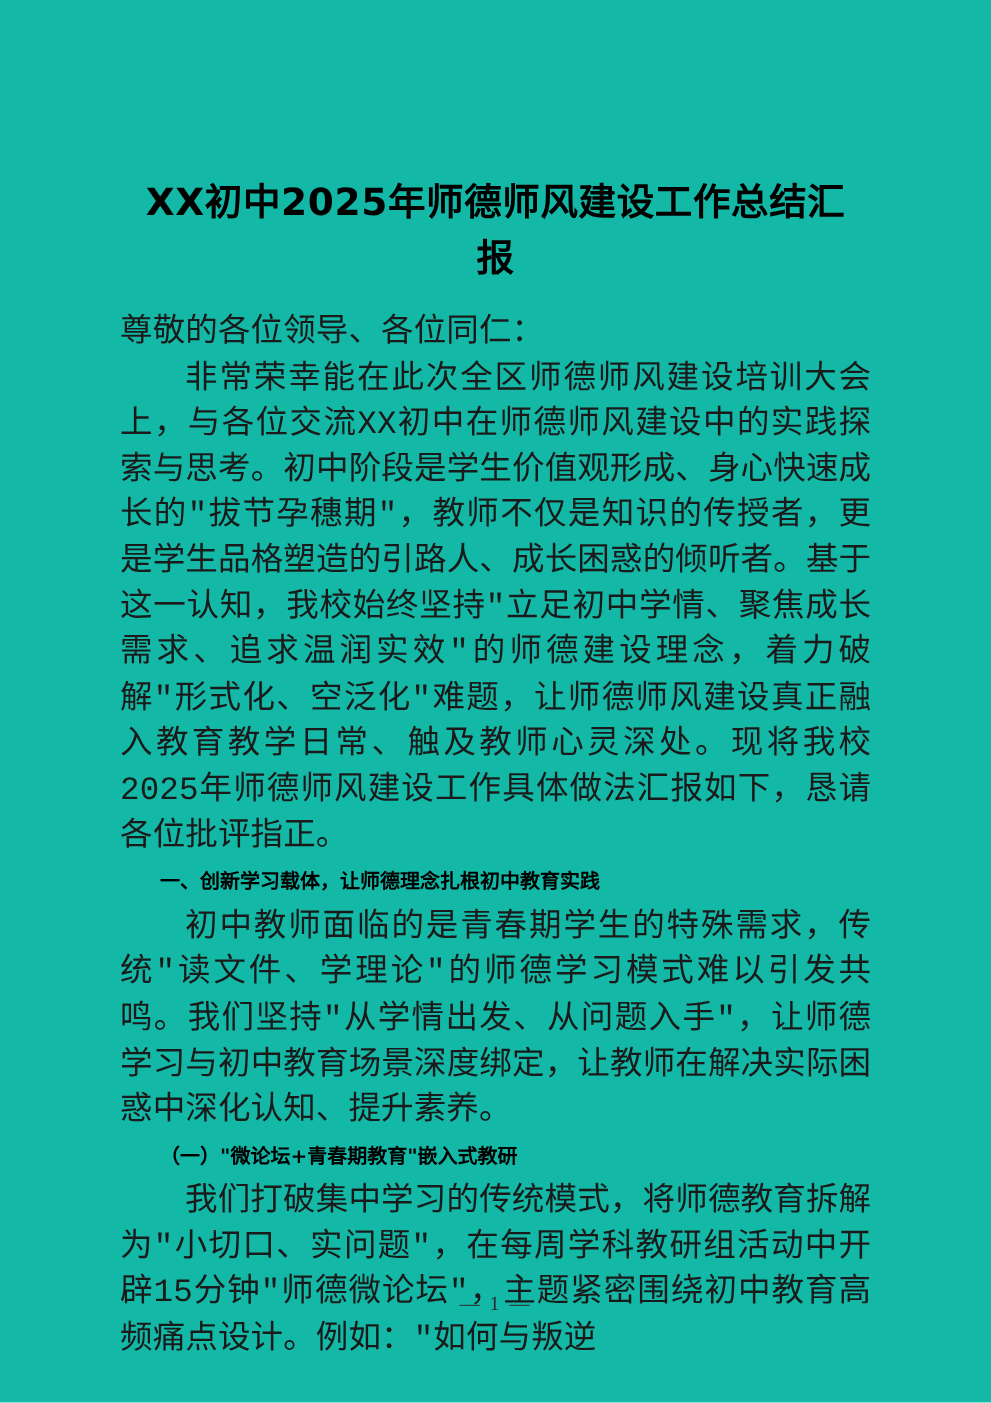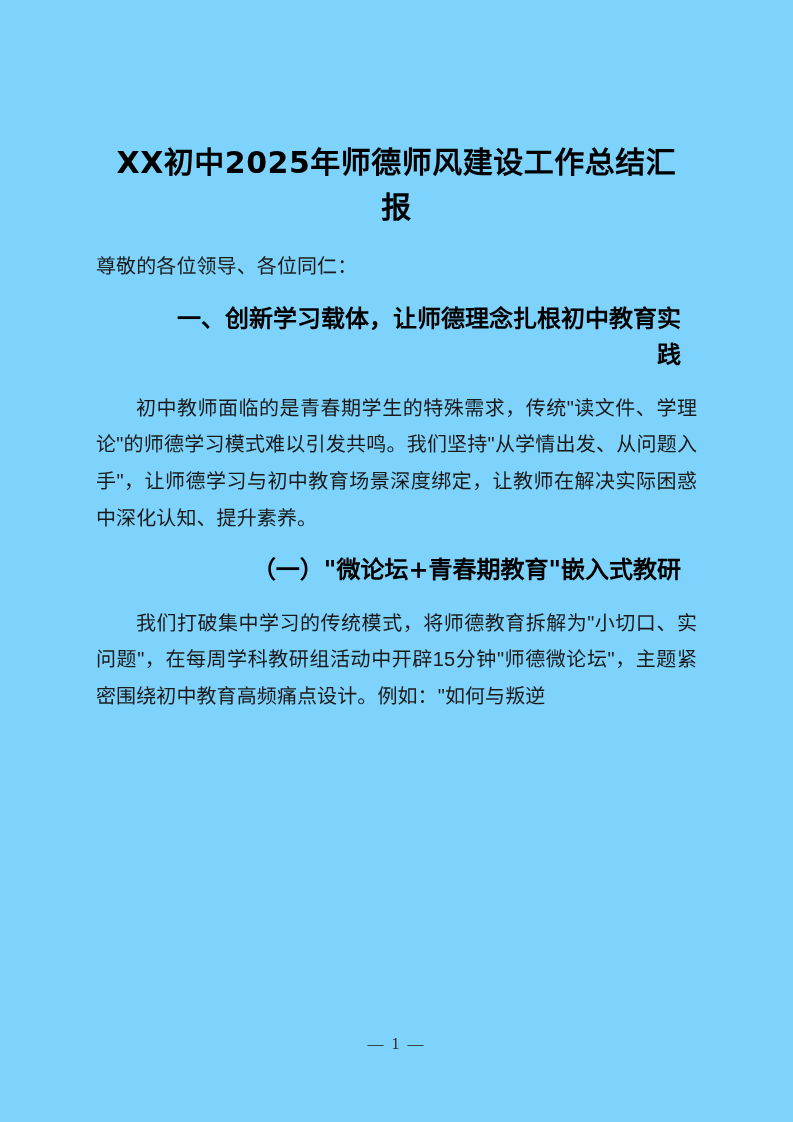--- a/index.html
+++ b/index.html
@@ -13,21 +13,21 @@
     font-family: "Liberation Serif", "DejaVu Serif", serif;
     color: #000000;
     -webkit-font-smoothing: antialiased;
   }
 
   .page {
     position: relative;
     width: 793px;
     height: 1122px;
     margin: 0 auto;
-    background: #7dd3fc;
+    background: #14b8a6;
     box-sizing: border-box;
     overflow: hidden;
   }
 
   .page-body {
     position: absolute;
     left: 96px;
     top: 140px;
     width: 601px;
   }
@@ -40,22 +40,22 @@
     line-height: 45px;
     text-align: center;
     letter-spacing: 0.5px;
     margin: 0 0 18px 0;
     padding: 0 6px;
     color: #000000;
   }
 
   
   .para {
-    font-family: Liberation Sans, sans-serif;
-    font-size: 20px;
+    font-family: Liberation Mono, monospace;
+    font-size: 26px;
     line-height: 36.6px;
     text-align: justify;
     text-justify: inter-character;
     text-align-last: left;
     margin: 0;
     color: #1a1a1a;
     letter-spacing: 0.1px;
   }
 
   .para.indent {
@@ -64,25 +64,25 @@
 
   .para.noindent {
     text-indent: 0;
   }
 
   
   .heading-1,
   .heading-2 {
     font-family: "DejaVu Serif", "Liberation Serif", serif;
     font-weight: 700;
-    font-size: 24px;
+    font-size: 16px;
     line-height: 36.6px;
-    margin: 16px;
+    margin: 0;
     text-indent: 2em;
-    text-align: right;
+    text-align: left;
     color: #000000;
   }
 
   
   .page-footer {
     position: absolute;
     left: 0;
     right: 0;
     top: 1034px;
     text-align: center;
@@ -98,20 +98,21 @@
 
 <div class="page">
 
   <div class="page-body">
 
     <h1 class="doc-title">XX初中2025年师德师风建设工作总结汇报</h1>
 
     <p class="para noindent">尊敬的各位领导、各位同仁：</p>
 
 
+    <p class="para indent">非常荣幸能在此次全区师德师风建设培训大会上，与各位交流XX初中在师德师风建设中的实践探索与思考。初中阶段是学生价值观形成、身心快速成长的"拔节孕穗期"，教师不仅是知识的传授者，更是学生品格塑造的引路人、成长困惑的倾听者。基于这一认知，我校始终坚持"立足初中学情、聚焦成长需求、追求温润实效"的师德建设理念，着力破解"形式化、空泛化"难题，让师德师风建设真正融入教育教学日常、触及教师心灵深处。现将我校2025年师德师风建设工作具体做法汇报如下，恳请各位批评指正。</p>
 
     <p class="heading-1">一、创新学习载体，让师德理念扎根初中教育实践</p>
 
     <p class="para indent">初中教师面临的是青春期学生的特殊需求，传统"读文件、学理论"的师德学习模式难以引发共鸣。我们坚持"从学情出发、从问题入手"，让师德学习与初中教育场景深度绑定，让教师在解决实际困惑中深化认知、提升素养。</p>
 
     <p class="heading-2">（一）"微论坛+青春期教育"嵌入式教研</p>
 
     <p class="para indent">我们打破集中学习的传统模式，将师德教育拆解为"小切口、实问题"，在每周学科教研组活动中开辟15分钟"师德微论坛"，主题紧密围绕初中教育高频痛点设计。例如："如何与叛逆</p>
 
   </div>

